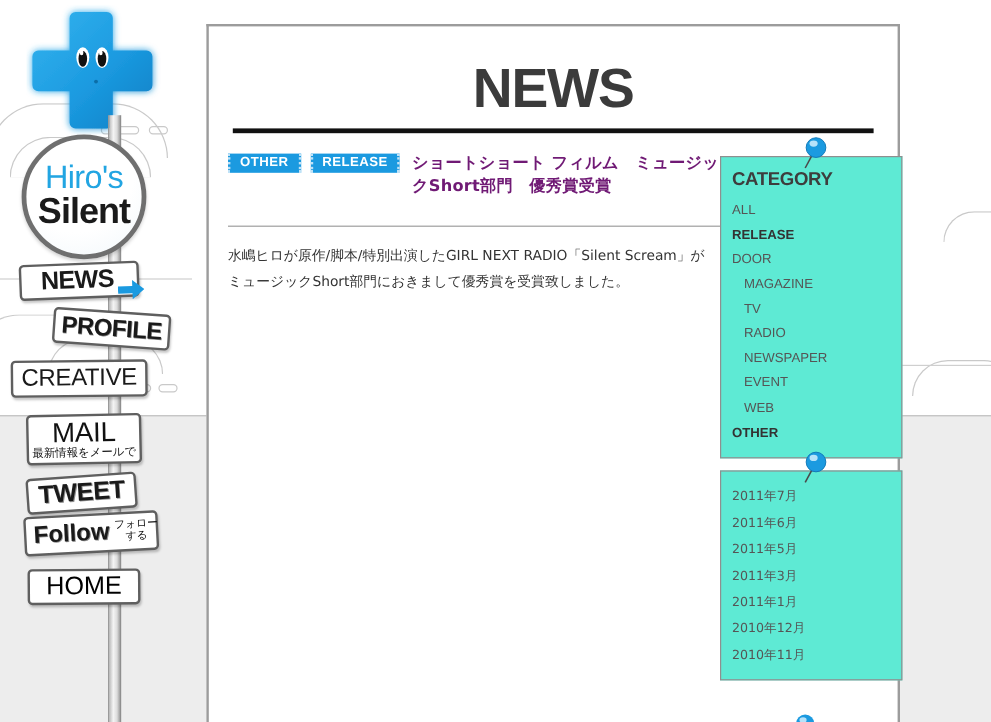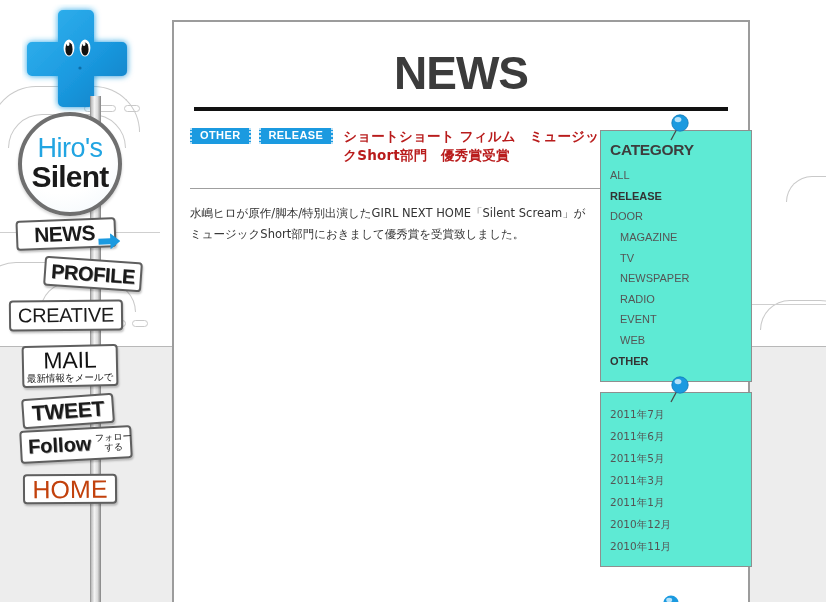--- a/index.html
+++ b/index.html
@@ -200,21 +200,21 @@
     font-size: 9px; color: #111; line-height: 1.05; margin-left: 4px;
     text-align: center;
     font-family: "DejaVu Sans", sans-serif;
   }
 
   .sign-home {
     left: 23px; top: 474px; width: 94px; height: 30px;
     transform: rotate(-0.4deg);
   }
   .sign-home .sign-label {
-    font-size: 25px; font-weight: 400; color: #c2410c; letter-spacing: 0px;
+    font-size: 21px; font-weight: 400; color: #000000; letter-spacing: 0px;
   }
 
   
   .content-panel {
     position: absolute; left: 172px; top: 20px;
     width: 578px; height: 582px;
     background: #ffffff;
     border-left: 2px solid #9c9c9c;
     border-right: 2px solid #9c9c9c;
     border-top: 2px solid #9c9c9c;
@@ -257,21 +257,21 @@
     line-height: 1;
     border-left: 2px dotted #bfe2f7;
     border-right: 2px dotted #bfe2f7;
     cursor: pointer;
     white-space: nowrap;
   }
   .headline {
     margin-left: 10px;
     font-size: 13.5px;
     font-weight: 700;
-    color: #b91c1c;
+    color: #701a75;
     line-height: 1.45;
     letter-spacing: 0.2px;
     max-width: 258px;
     font-family: "DejaVu Sans", sans-serif;
     cursor: pointer;
   }
   .article-date {
     text-align: right;
     font-size: 11px;
     color: #555;
@@ -449,21 +449,21 @@
       <div class="article-head">
         <div class="tags">
           <span class="tag">OTHER</span>
           <span class="tag">RELEASE</span>
         </div>
         <div class="headline">ショートショート フィルム　ミュージックShort部門　優秀賞受賞</div>
       </div>
       <div class="article-date">[2011/07/04]</div>
       <div class="date-rule"></div>
       <div class="article-body">
-        <div>水嶋ヒロが原作/脚本/特別出演したGIRL NEXT HOME「Silent Scream」が</div>
+        <div>水嶋ヒロが原作/脚本/特別出演したGIRL NEXT RADIO「Silent Scream」が</div>
         <div>ミュージックShort部門におきまして優秀賞を受賞致しました。</div>
       </div>
     </div>
 
   </div>
 
   <div class="widget widget-category">
     <span class="pin">
       <svg width="26" height="28" viewBox="0 0 26 28">
         <line x1="11" y1="14" x2="4" y2="27" stroke="#4a4a4a" stroke-width="1.3"></line>
@@ -472,22 +472,22 @@
         <ellipse cx="11" cy="6.6" rx="3.4" ry="2.6" fill="#bfe6fa" opacity="0.95"></ellipse>
       </svg>
     </span>
     <div class="widget-title">CATEGORY</div>
     <ul class="widget-list">
       <li>ALL</li>
       <li class="bold">RELEASE</li>
       <li>DOOR</li>
       <li class="indent">MAGAZINE</li>
       <li class="indent">TV</li>
+      <li class="indent">RADIO</li>
       <li class="indent">NEWSPAPER</li>
-      <li class="indent">RADIO</li>
       <li class="indent">EVENT</li>
       <li class="indent">WEB</li>
       <li class="bold">OTHER</li>
     </ul>
   </div>
 
   <div class="widget widget-backnumber">
     <span class="pin">
       <svg width="26" height="28" viewBox="0 0 26 28">
         <line x1="11" y1="14" x2="4" y2="27" stroke="#4a4a4a" stroke-width="1.3"></line>

